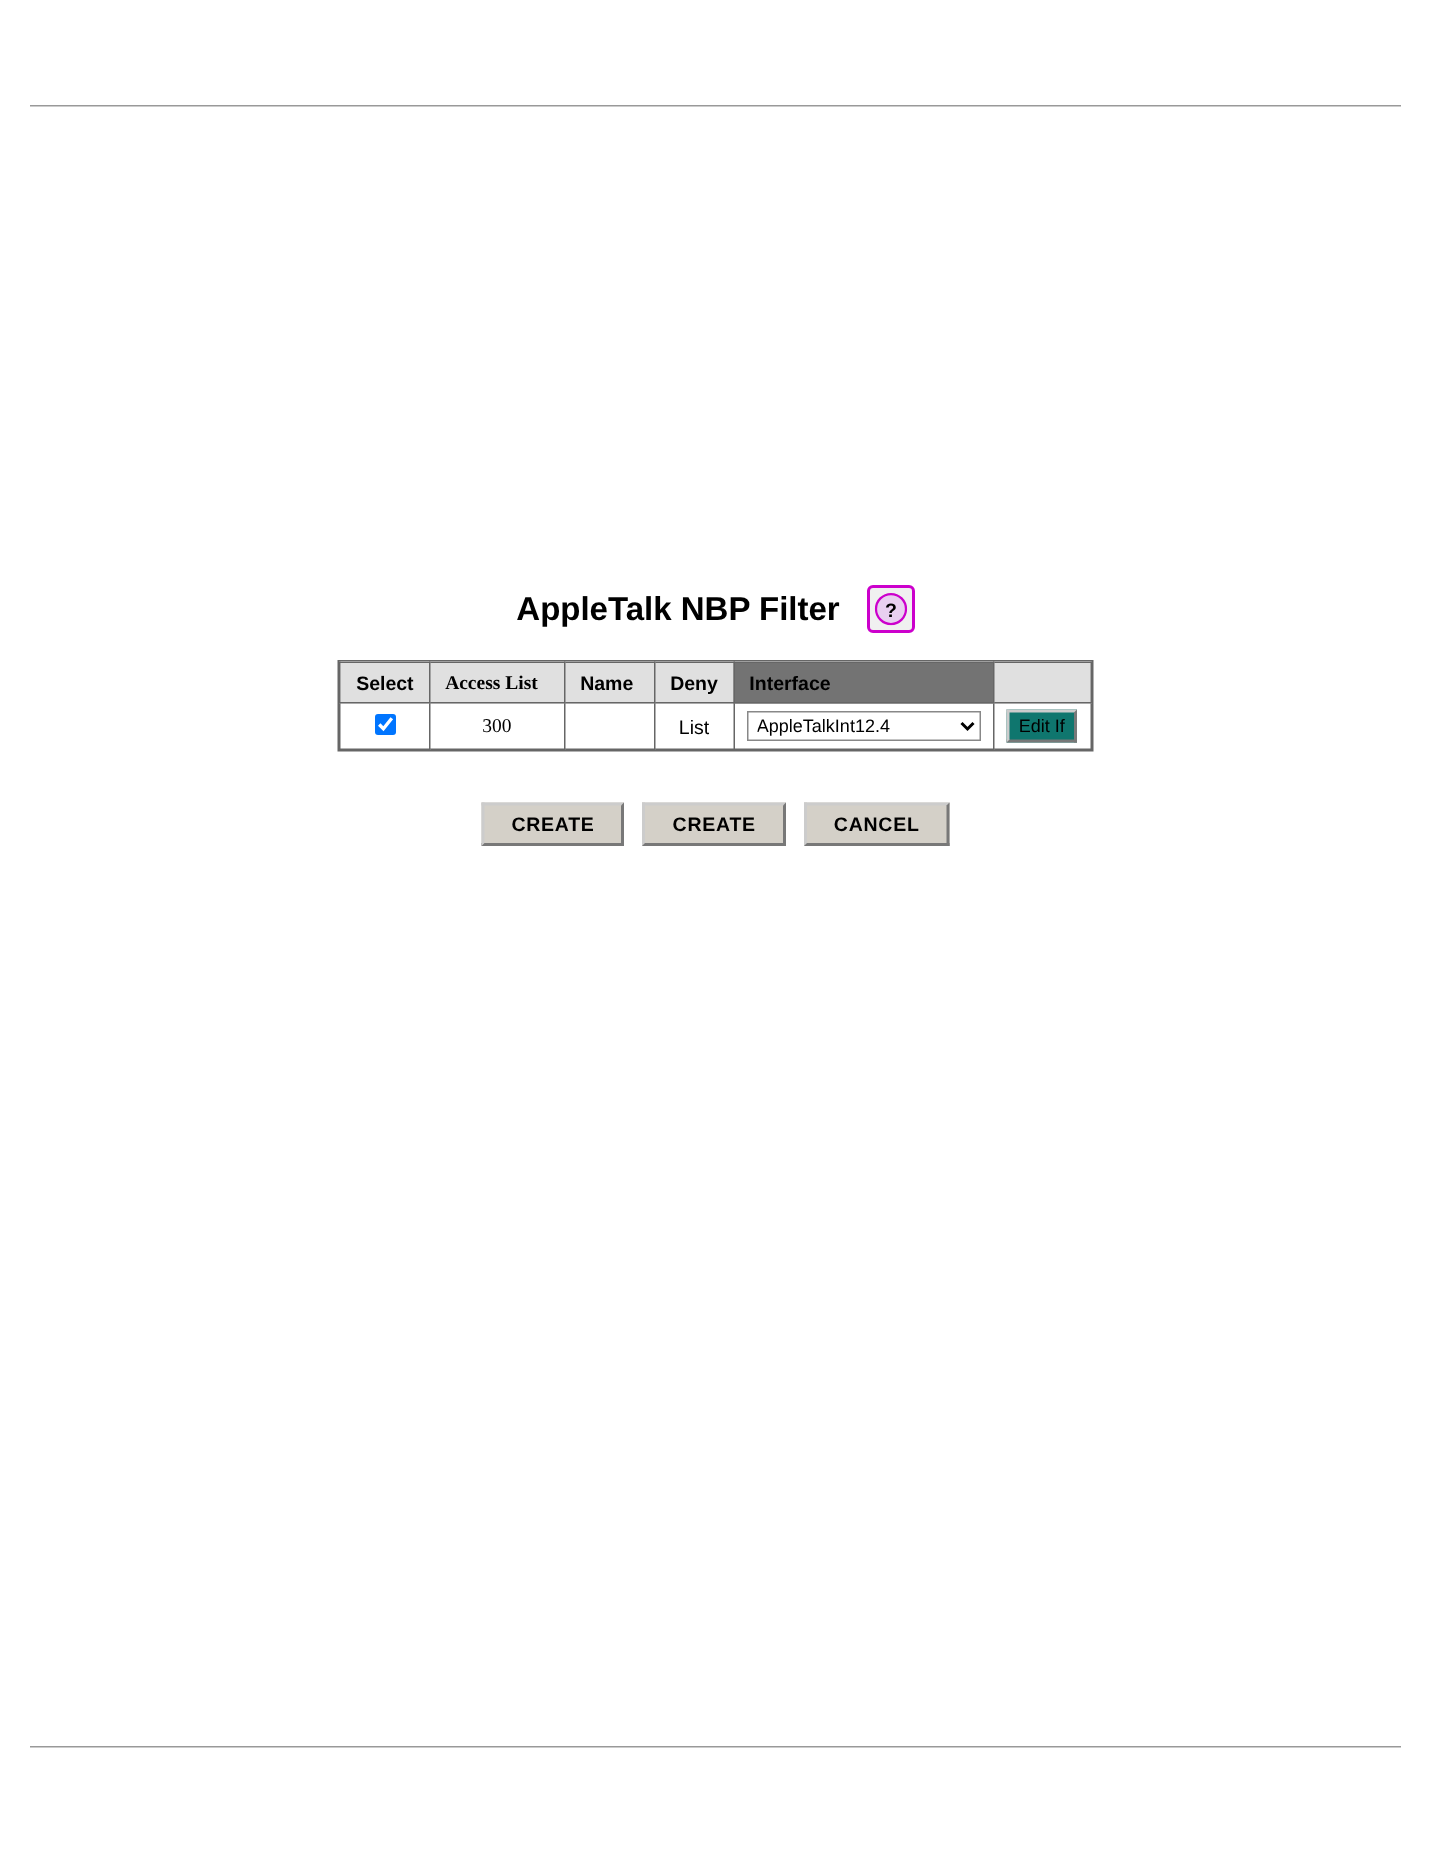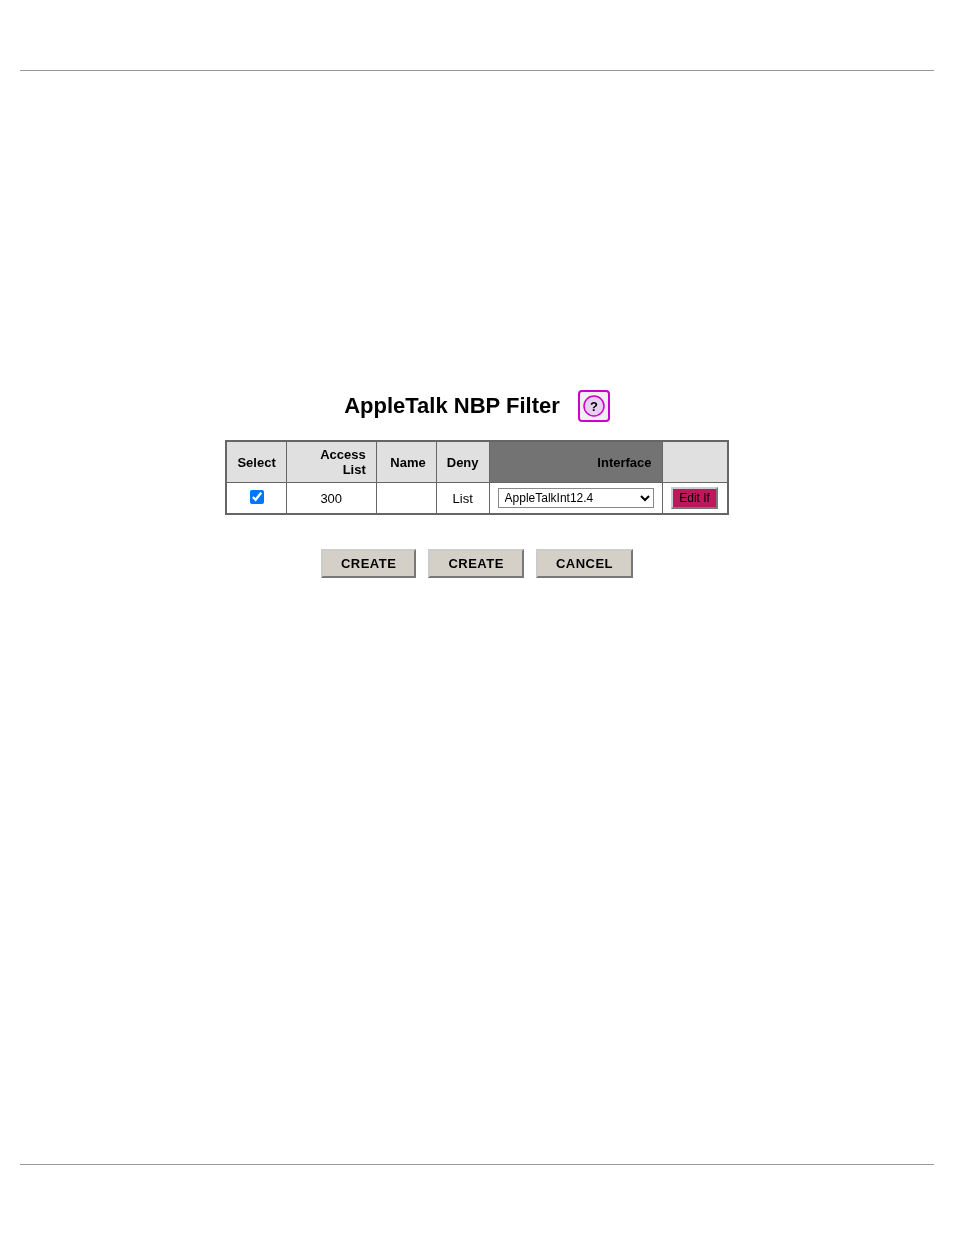--- a/index.html
+++ b/index.html
@@ -85,41 +85,42 @@
       border-collapse: collapse;
       background: #fff;
     }
 
     table th {
       border: 1px solid #666;
       padding: 5px 10px;
       font-weight: bold;
       font-size: 13px;
       background: #e0e0e0;
-      text-align: right;
+      text-align: left;
     }
 
     table td {
       border: 1px solid #666;
       padding: 4px 8px;
       text-align: center;
       font-size: 13px;
     }
 
     .interface-header {
       background: #737373;
       font-weight: bold;
     }
 
     .checkbox-cell {
       width: 50px;
     }
 
     .access-list-cell {
       width: 90px;
+      font-family: Liberation Serif, serif;
     }
 
     .name-cell {
       width: 60px;
     }
 
     .type-cell {
       width: 50px;
     }
 
@@ -136,21 +137,21 @@
       padding: 1px 2px;
       border: 1px solid #888;
       background: #fff;
       width: 156px;
     }
 
     .edit-if-btn {
       font-size: 12px;
       padding: 2px 6px;
       border: 2px outset #ccc;
-      background: #be185d;
+      background: #0f766e;
       cursor: pointer;
     }
 
     .row-checkbox {
       width: 14px;
       height: 14px;
       cursor: pointer;
     }
 
     .buttons-row {

